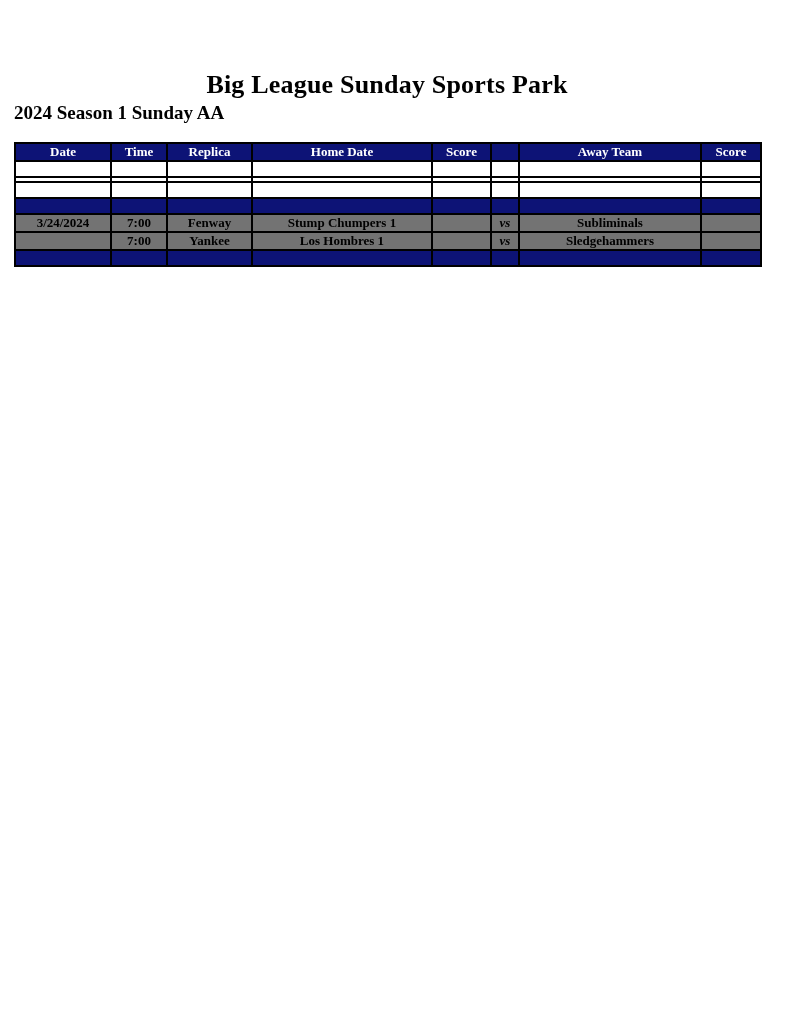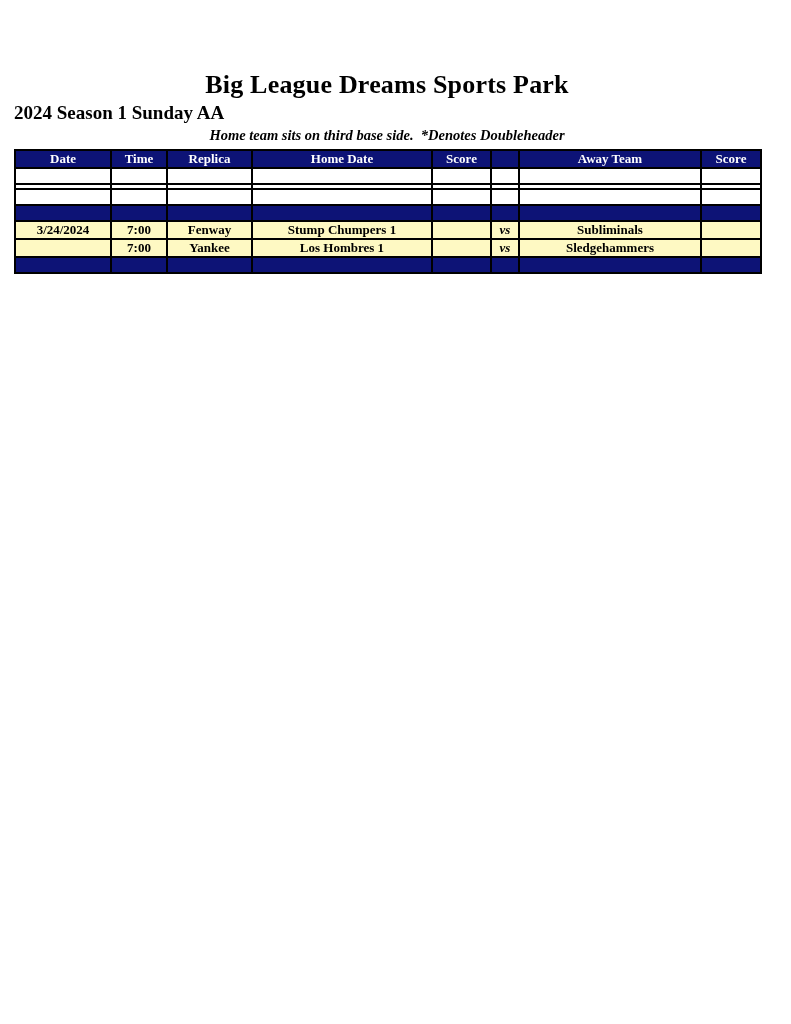--- a/index.html
+++ b/index.html
@@ -42,21 +42,21 @@
     width: 746px;
     text-align: center;
     font-size: 14.5px;
     font-weight: bold;
     font-style: italic;
     color: #000000;
     white-space: pre;
   }
   table.schedule {
     position: absolute;
-    top: 149px;
+    top: 142px;
     left: 14px;
     width: 746px;
     border-collapse: collapse;
     table-layout: fixed;
     border-radius: 19px;
   }
   table.schedule th,
   table.schedule td {
     border: 2px solid #000000;
     padding: 0 2px;
@@ -70,31 +70,30 @@
   }
   table.schedule thead th {
     background: var(--navy);
     color: var(--header-text);
     height: 15px;
     font-size: 13px;
   }
   tr.empty-row td { height: 14px; background: #ffffff; }
   tr.spacer-row td { height: 3px; background: #ffffff; }
   tr.divider-row td { height: 14px; background: var(--navy); }
-  tr.game-row td { height: 14px; background: #fef9c3; color: #000000; }
+  tr.game-row td { height: 14px; background: #737373; color: #000000; }
   td.cell-vs { font-style: italic; font-size: 12px; }
 </style>
 </head>
 <body>
 
 <div class="page">
 
-  <div class="title">Big League Dreams Sports Park</div>
+  <div class="title">Big League Sunday Sports Park</div>
   <div class="subtitle">2024 Season 1 Sunday AA</div>
-  <div class="note">Home team sits on third base side.  *Denotes Doubleheader</div>
 
   <table class="schedule">
     <colgroup>
       <col style="width:96px">
       <col style="width:56px">
       <col style="width:85px">
       <col style="width:180px">
       <col style="width:59px">
       <col style="width:28px">
       <col style="width:182px">

